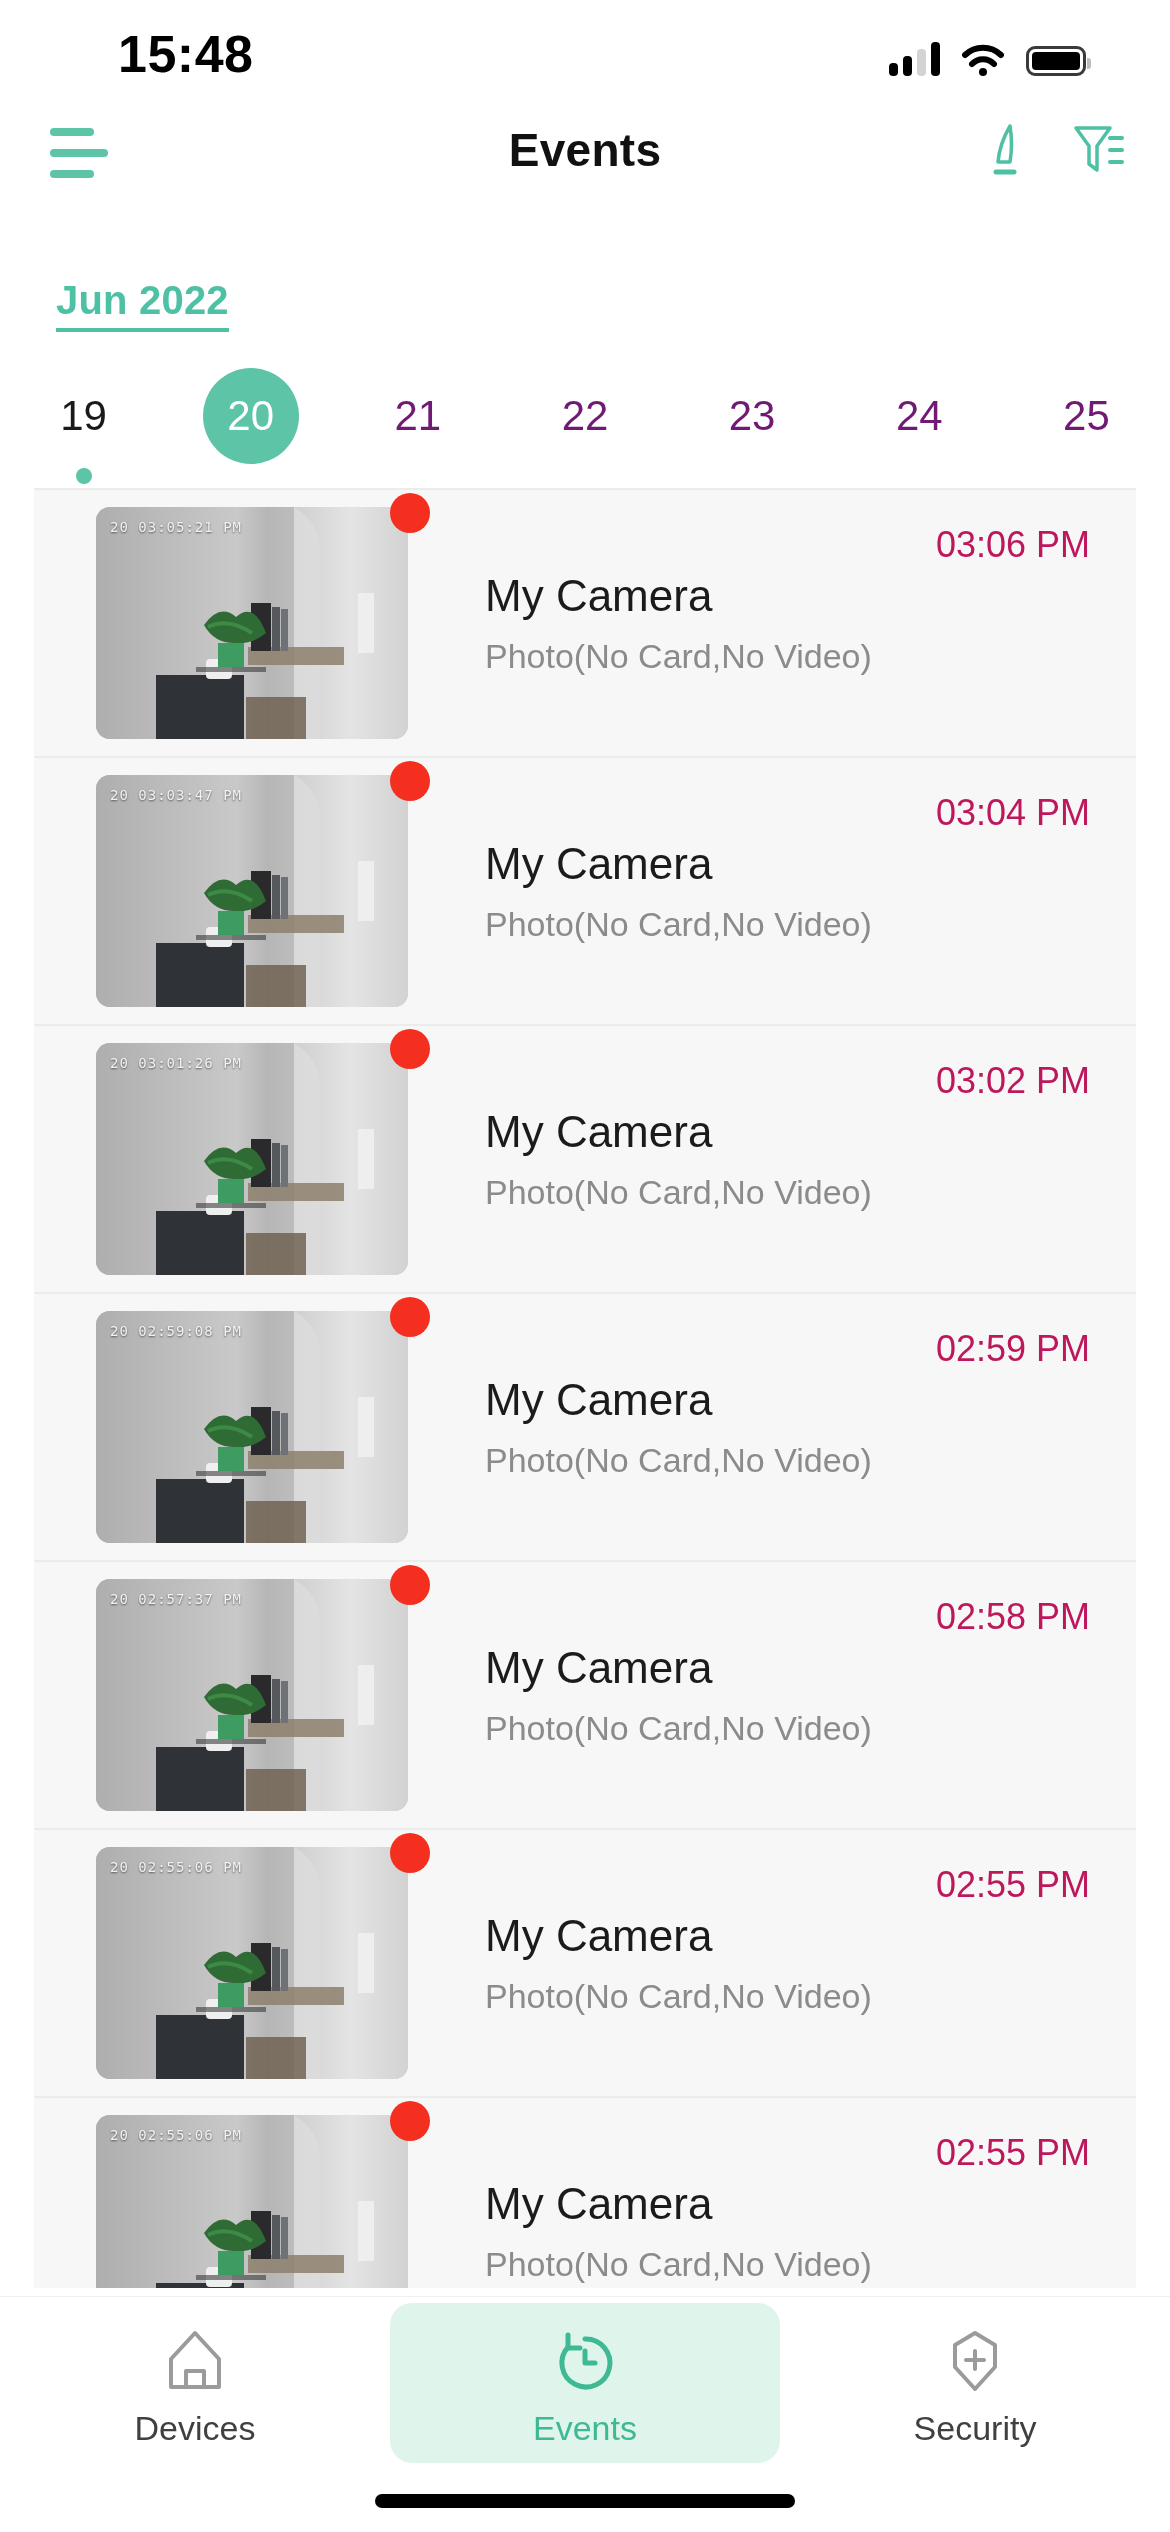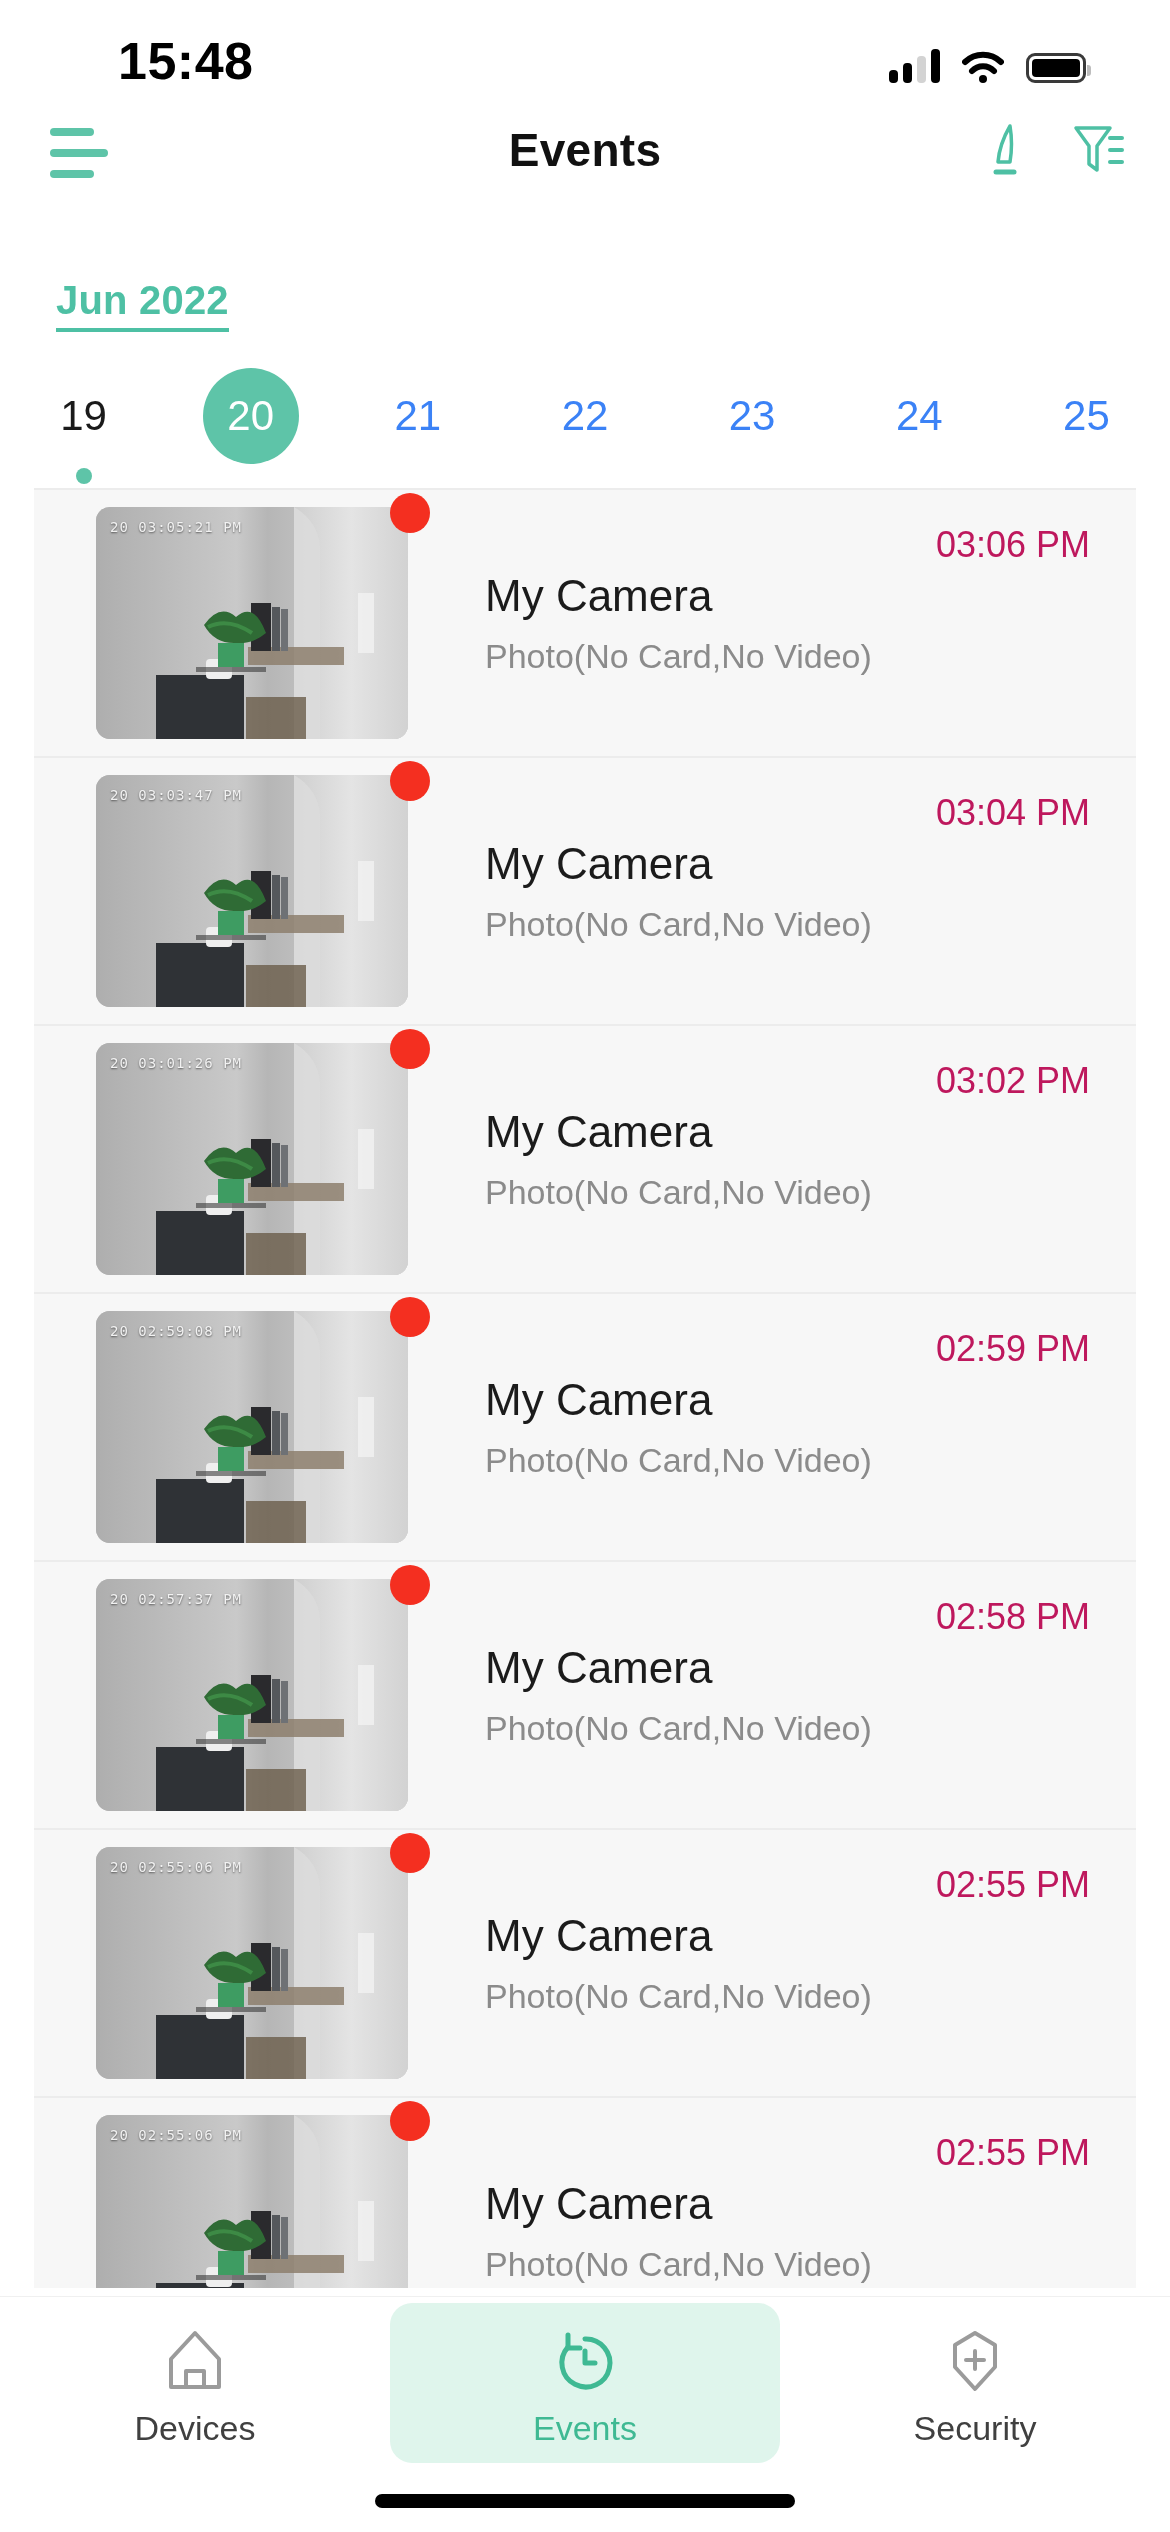--- a/index.html
+++ b/index.html
@@ -7,21 +7,21 @@
     width:1170px; height:2532px;
     background:#ffffff;
     font-family:"Liberation Sans", sans-serif;
     -webkit-font-smoothing:antialiased;
     overflow:hidden;
   }
   .phone { position:relative; width:1170px; height:2532px; background:#ffffff; }
 
   
   .statusbar {
-    position:absolute; top:11px; left:0; width:1170px; height:100px;
+    position:absolute; top:4px; left:0; width:1170px; height:100px;
     display:flex; align-items:center; justify-content:space-between;
     padding:0 84px 0 0;
   }
   .status-time {
     font-size:52px; font-weight:600; color:#000; letter-spacing:0.5px;
     margin-left:118px; line-height:1;
   }
   .status-right { display:flex; align-items:flex-end; gap:22px; height:44px; }
   .sig { display:flex; align-items:flex-end; gap:5px; height:34px; }
   .sig i { display:block; width:9px; background:#000; border-radius:4px; }
@@ -72,21 +72,21 @@
   
   .daystrip {
     position:absolute; top:368px; left:0; width:1170px; height:116px;
     display:flex; align-items:flex-start;
   }
   .day {
     flex:1; position:relative; height:116px;
     display:flex; flex-direction:column; align-items:center; justify-content:flex-start;
   }
   .day .num {
-    font-size:42px; color:#3b82f6; line-height:1;
+    font-size:42px; color:#701a75; line-height:1;
     width:96px; height:96px; display:flex; align-items:center; justify-content:center;
     border-radius:50%;
   }
   .day.today .num { color:#1a1a1a; }
   .day.selected .num { background:#5ec4a8; color:#fff; }
   .day .dot {
     position:absolute; top:100px; width:16px; height:16px; border-radius:50%;
     background:#5ec4a8;
   }
 

